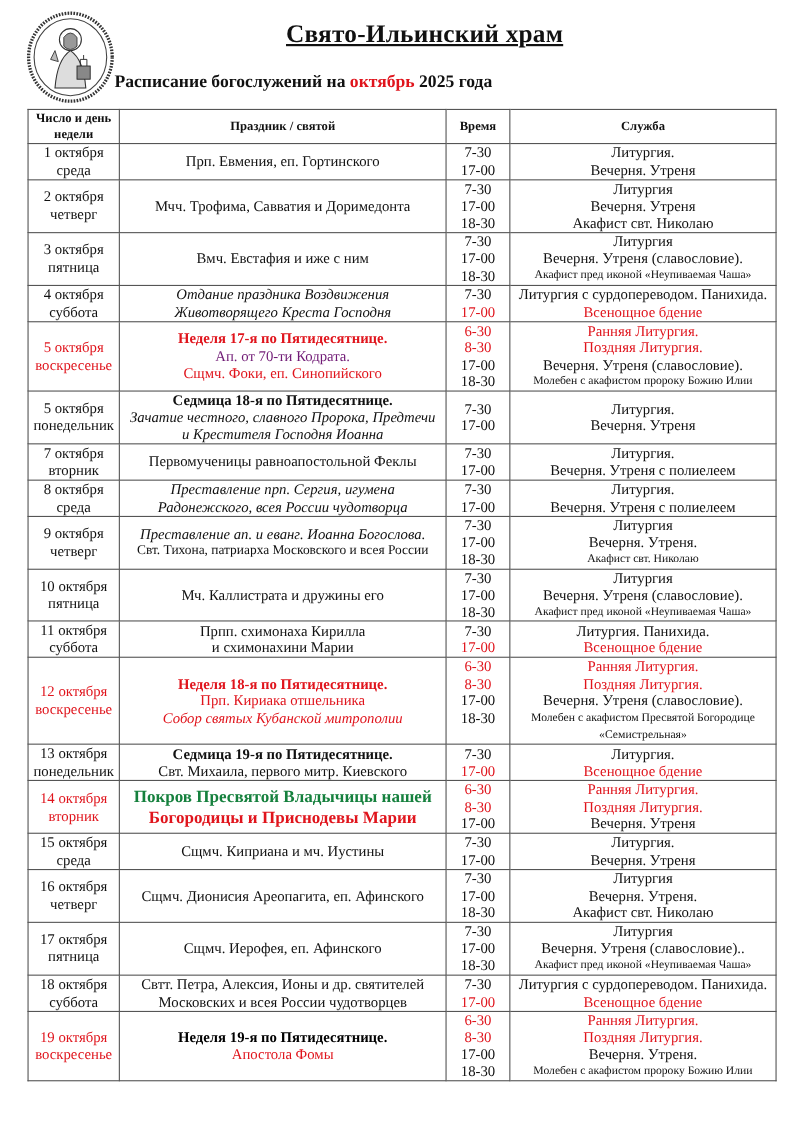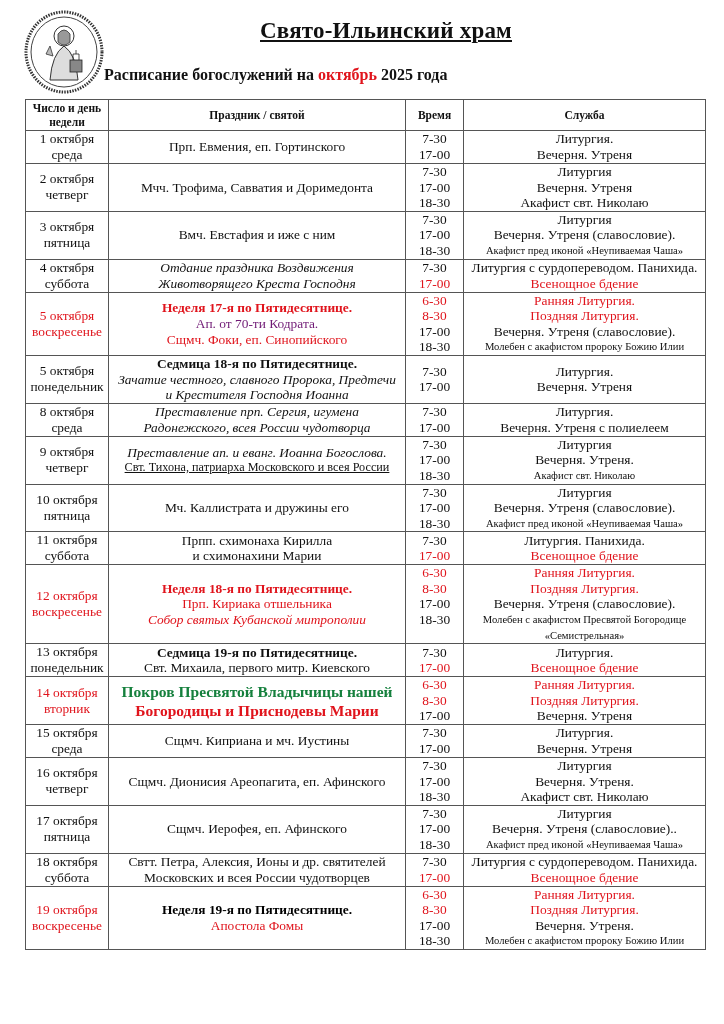--- a/index.html
+++ b/index.html
@@ -169,20 +169,37 @@
           <span class="line">7-30</span>
           <span class="line">17-00</span>
         </td>
         <td>
           <span class="line">Литургия.</span>
           <span class="line">Вечерня. Утреня</span>
         </td>
       </tr>
       <tr>
         <td class="day">
+          <span class="line">7 октября</span>
+          <span class="line">вторник</span>
+        </td>
+        <td>
+          <span class="line">Первомученицы равноапостольной Феклы</span>
+        </td>
+        <td>
+          <span class="line">7-30</span>
+          <span class="line">17-00</span>
+        </td>
+        <td>
+          <span class="line">Литургия.</span>
+          <span class="line">Вечерня. Утреня с полиелеем</span>
+        </td>
+      </tr>
+      <tr>
+        <td class="day">
           <span class="line">8 октября</span>
           <span class="line">среда</span>
         </td>
         <td>
           <span class="line ital">Преставление прп. Сергия, игумена</span>
           <span class="line ital">Радонежского, всея России чудотворца</span>
         </td>
         <td>
           <span class="line">7-30</span>
           <span class="line">17-00</span>
@@ -192,21 +209,21 @@
           <span class="line">Вечерня. Утреня с полиелеем</span>
         </td>
       </tr>
       <tr>
         <td class="day">
           <span class="line">9 октября</span>
           <span class="line">четверг</span>
         </td>
         <td>
           <span class="line ital">Преставление ап. и еванг. Иоанна Богослова.</span>
-          <span class="line" style="font-size: 12.2px; text-decoration: underline;">Свт. Тихона, патриарха Московского и всея России</span>
+          <span class="line" style="font-size: 12.2px;">Свт. Тихона, патриарха Московского и всея России</span>
         </td>
         <td>
           <span class="line">7-30</span>
           <span class="line">17-00</span>
           <span class="line">18-30</span>
         </td>
         <td>
           <span class="line">Литургия</span>
           <span class="line">Вечерня. Утреня.</span>
           <span class="line small">Акафист свт. Николаю</span>

